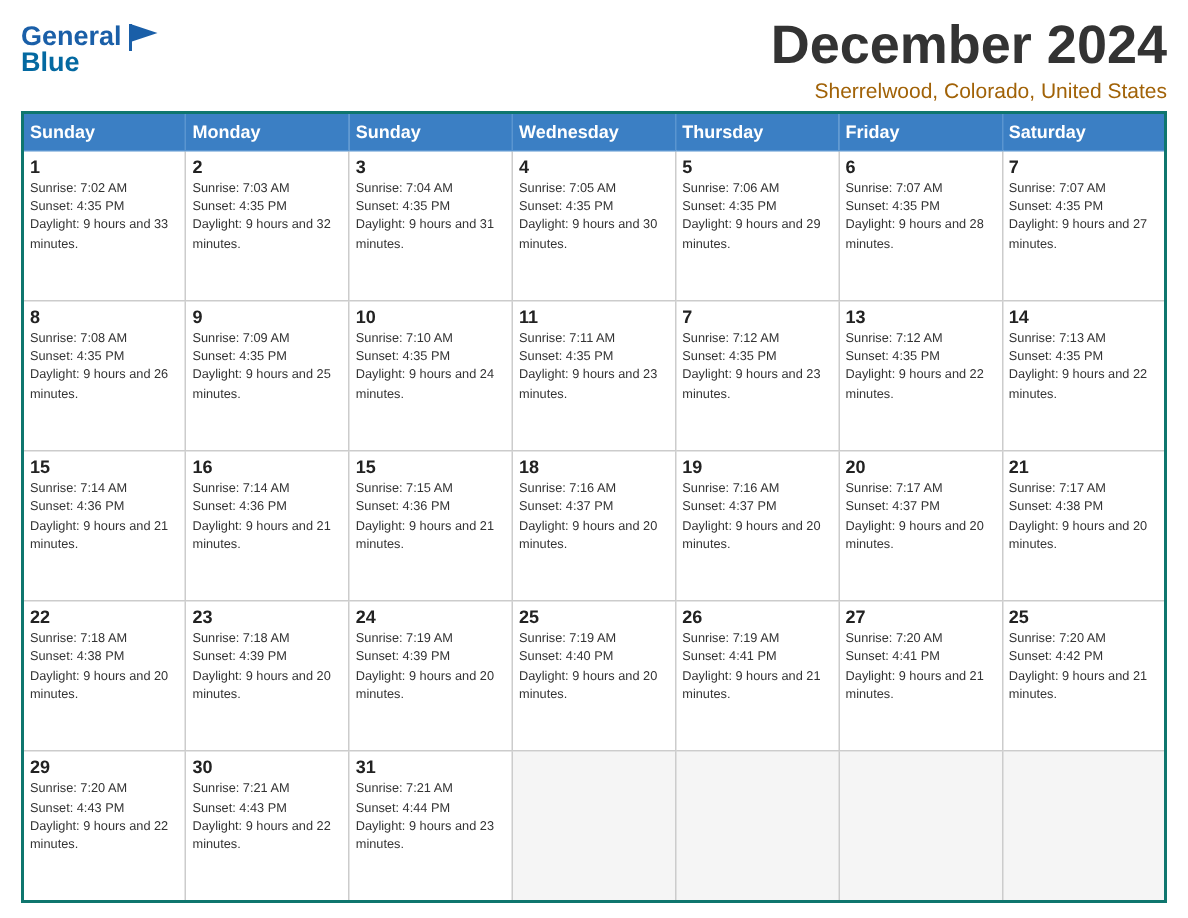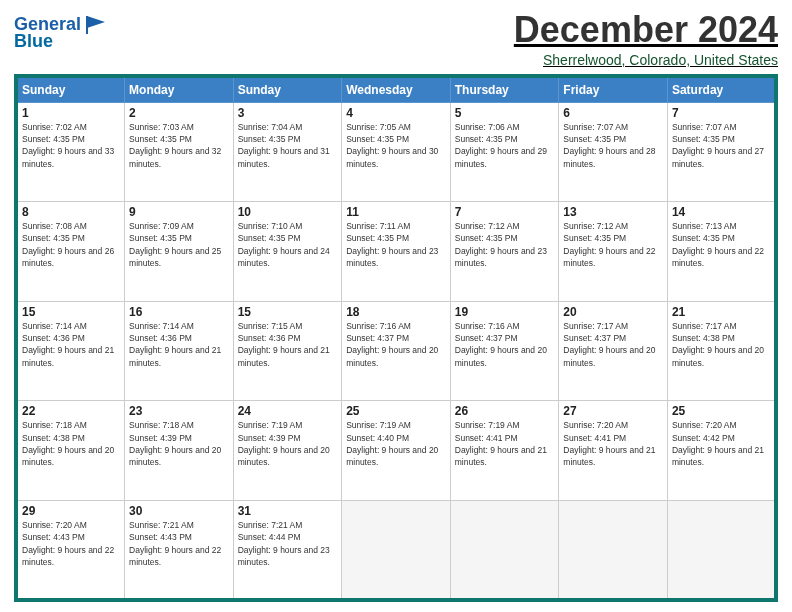--- a/index.html
+++ b/index.html
@@ -23,36 +23,35 @@
       justify-content: space-between;
       margin-bottom: 6px;
     }
     .logo {
       display: flex;
       align-items: center;
       margin-top: 4px;
     }
     .title-block {
       text-align: right;
-      text-decoration: underline;
     }
     .month-title {
       font-size: 36px;
       font-weight: bold;
       color: #333;
       line-height: 1.1;
     }
     .location {
       font-size: 14px;
-      color: #14532d;
+      color: #a16207;
       margin-top: 2px;
     }
     .calendar {
       flex: 1;
-      border: 4px solid #0f766e;
+      border: 2px solid #0f766e;
       border-collapse: collapse;
       width: 100%;
       table-layout: fixed;
     }
     .calendar th {
       background: #3b7fc4;
       color: #fff;
       font-size: 12px;
       font-weight: bold;
       padding: 5px 4px;

